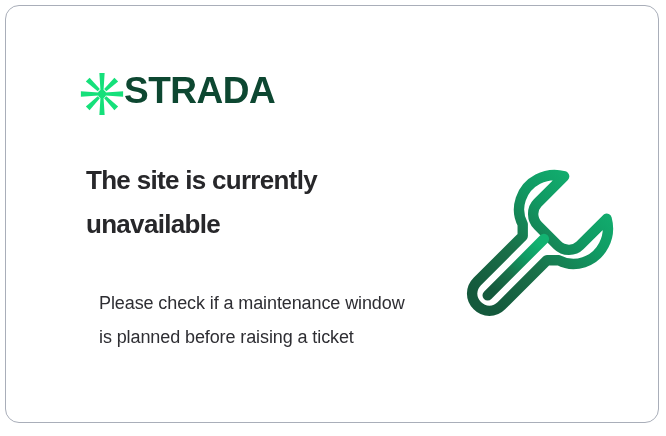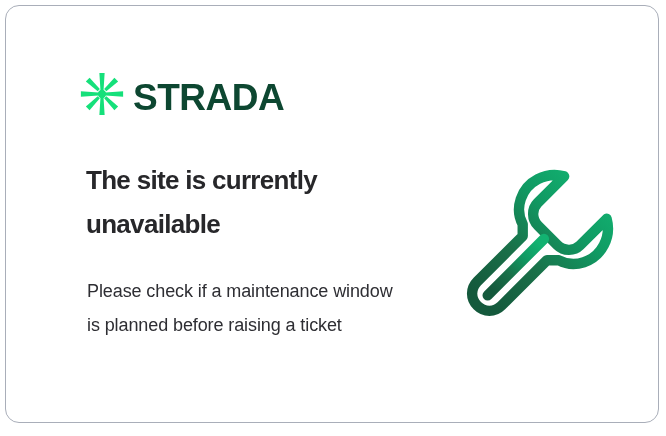--- a/index.html
+++ b/index.html
@@ -35,22 +35,21 @@
     border-radius: 14px;
     overflow: hidden;
   }
 
   
   .brand {
     position: absolute;
     left: 74px;
     top: 66px;
     display: flex;
-    align-items: flex-end;
-    gap: 9px;
+    align-items: flex-start;
   }
   .brand-mark {
     width: 44px;
     height: 44px;
     display: block;
     flex: 0 0 auto;
   }
   .brand-word {
     display: block;
     font-family: "Liberation Sans", sans-serif;
@@ -75,21 +74,21 @@
     font-weight: bold;
     letter-spacing: -0.7px;
     color: #27272a;
   }
 
   .bodycopy {
     position: absolute;
     left: 81px;
     top: 268px;
     width: 320px;
-    margin: 0;
+    margin: 12px;
     font-family: "Liberation Sans", sans-serif;
     font-size: 18px;
     line-height: 34px;
     font-weight: normal;
     letter-spacing: -0.1px;
     color: #2e2e33;
   }
 
   
   .wrench {

